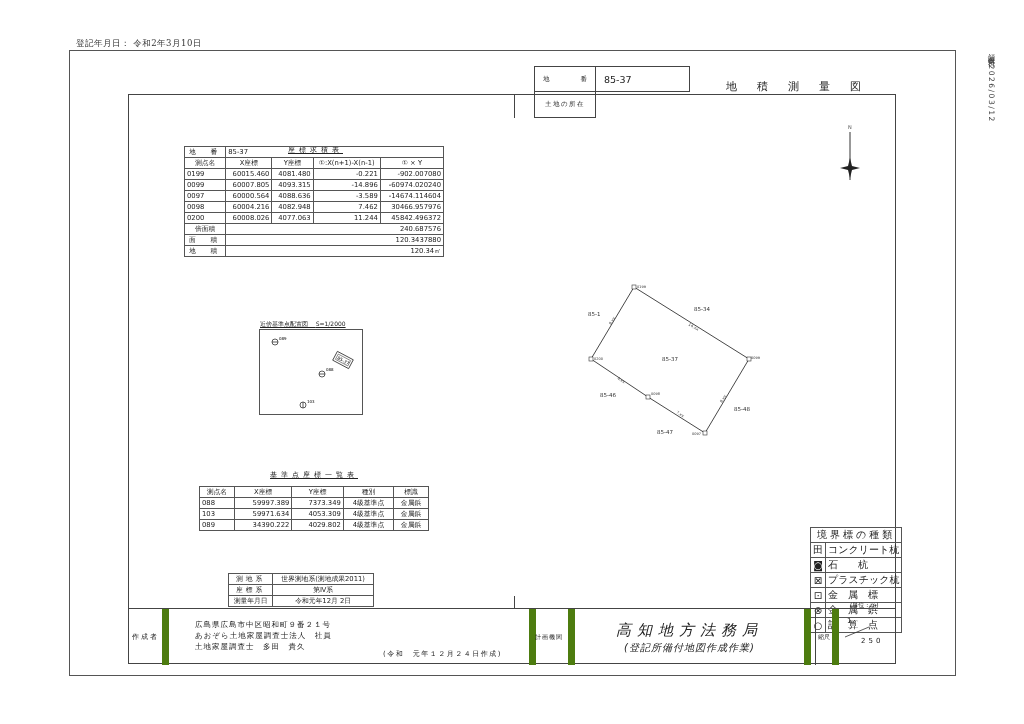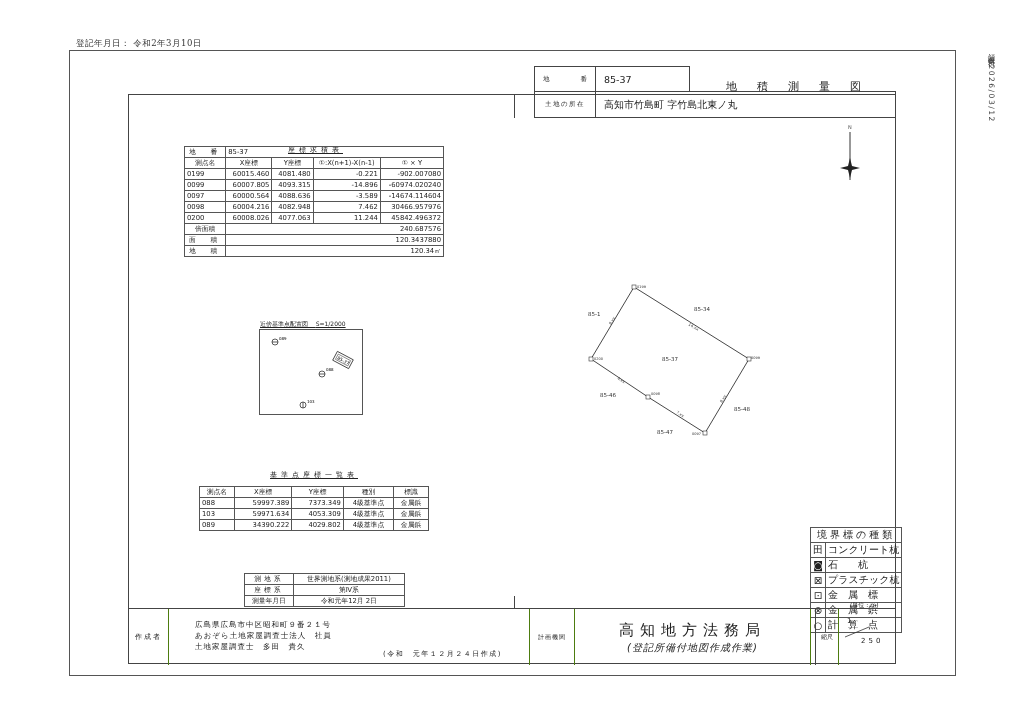--- a/index.html
+++ b/index.html
@@ -34,35 +34,35 @@
 
   
   .near-title { left: 260px; top: 320px; font-size: 6px; text-decoration: underline; }
   .near-box { left: 259px; top: 329px; width: 104px; height: 86px; border: 1px solid #555; }
 
   
   .bench-title { left: 270px; top: 470px; }
   .bench-table { left: 199px; top: 486px; width: 230px; }
 
   
-  .geo-table { left: 244px; top: 573px; width: 161px; }
+  .geo-table { left: 228px; top: 573px; width: 146px; }
 
   
   .legend-table { left: 810px; top: 527px; width: 86px; }
   .legend-table td { height: 11px; font-size: 10px; margin-top: 23px; }
   .unit { left: 850px; top: 601px; font-size: 6px; }
 
   
   .footer { left: 128px; top: 608px; width: 768px; height: 56px; border: 1px solid #444; }
-  .f-cell { position: absolute; top: 0; height: 56px; border-right: 1px solid #4d7c0f; }
+  .f-cell { position: absolute; top: 0; height: 56px; border-right: 7px solid #4d7c0f; }
   .f-label { font-size: 7px; letter-spacing: 2px; display: flex; align-items: center; justify-content: center; }
   .maker-lines { position: absolute; left: 66px; top: 10px; font-size: 7.5px; line-height: 11px; letter-spacing: 1px; }
   .maker-date { position: absolute; left: 246px; top: 40px; font-size: 7px; letter-spacing: 1.5px; }
   .bureau { position: absolute; left: 0; width: 100%; text-align: center; }
-  .bureau-main { top: 12px; font-size: 15px; letter-spacing: 6px; }
+  .bureau-main { top: 12px; font-size: 15px; letter-spacing: 6px; font-style: italic; }
   .bureau-sub { top: 32px; font-size: 10px; letter-spacing: 1px; font-style: italic; }
   .scale-num { position: absolute; font-size: 7px; }
   svg text { font-family: "DejaVu Sans", sans-serif; }
 </style>
 </head>
 <body>
 
 <div class="abs reg-date">
   <span>登記年月日：</span>
   <span>令和2年3月10日</span>
@@ -76,21 +76,20 @@
 <div class="abs vdiv"></div>
 <div class="abs vdiv2"></div>
 
 <div class="abs hdr">
   <div class="cell lab1">
       <span>地</span>
       <span>番</span>
     </div>
   <div class="cell val1">85-37</div>
   <div class="cell lab2">土地の所在</div>
-  <div class="cell val2">高知市竹島町 字竹島北東ノ丸</div>
 </div>
 <div class="abs title">地積測量図</div>
 
 <svg class="abs" style="left:838px;top:122px" width="24" height="62">
   <text x="10" y="7" font-size="5" fill="#555">N</text>
   <line x1="12" y1="10" x2="12" y2="58" stroke="#333" stroke-width="1"></line>
   <polygon points="12,36 14,44 22,46 14,48 12,56 10,48 2,46 10,44" fill="#222"></polygon>
 </svg>
 
 <div class="abs coord-title ttl-sm">座標求積表</div>

